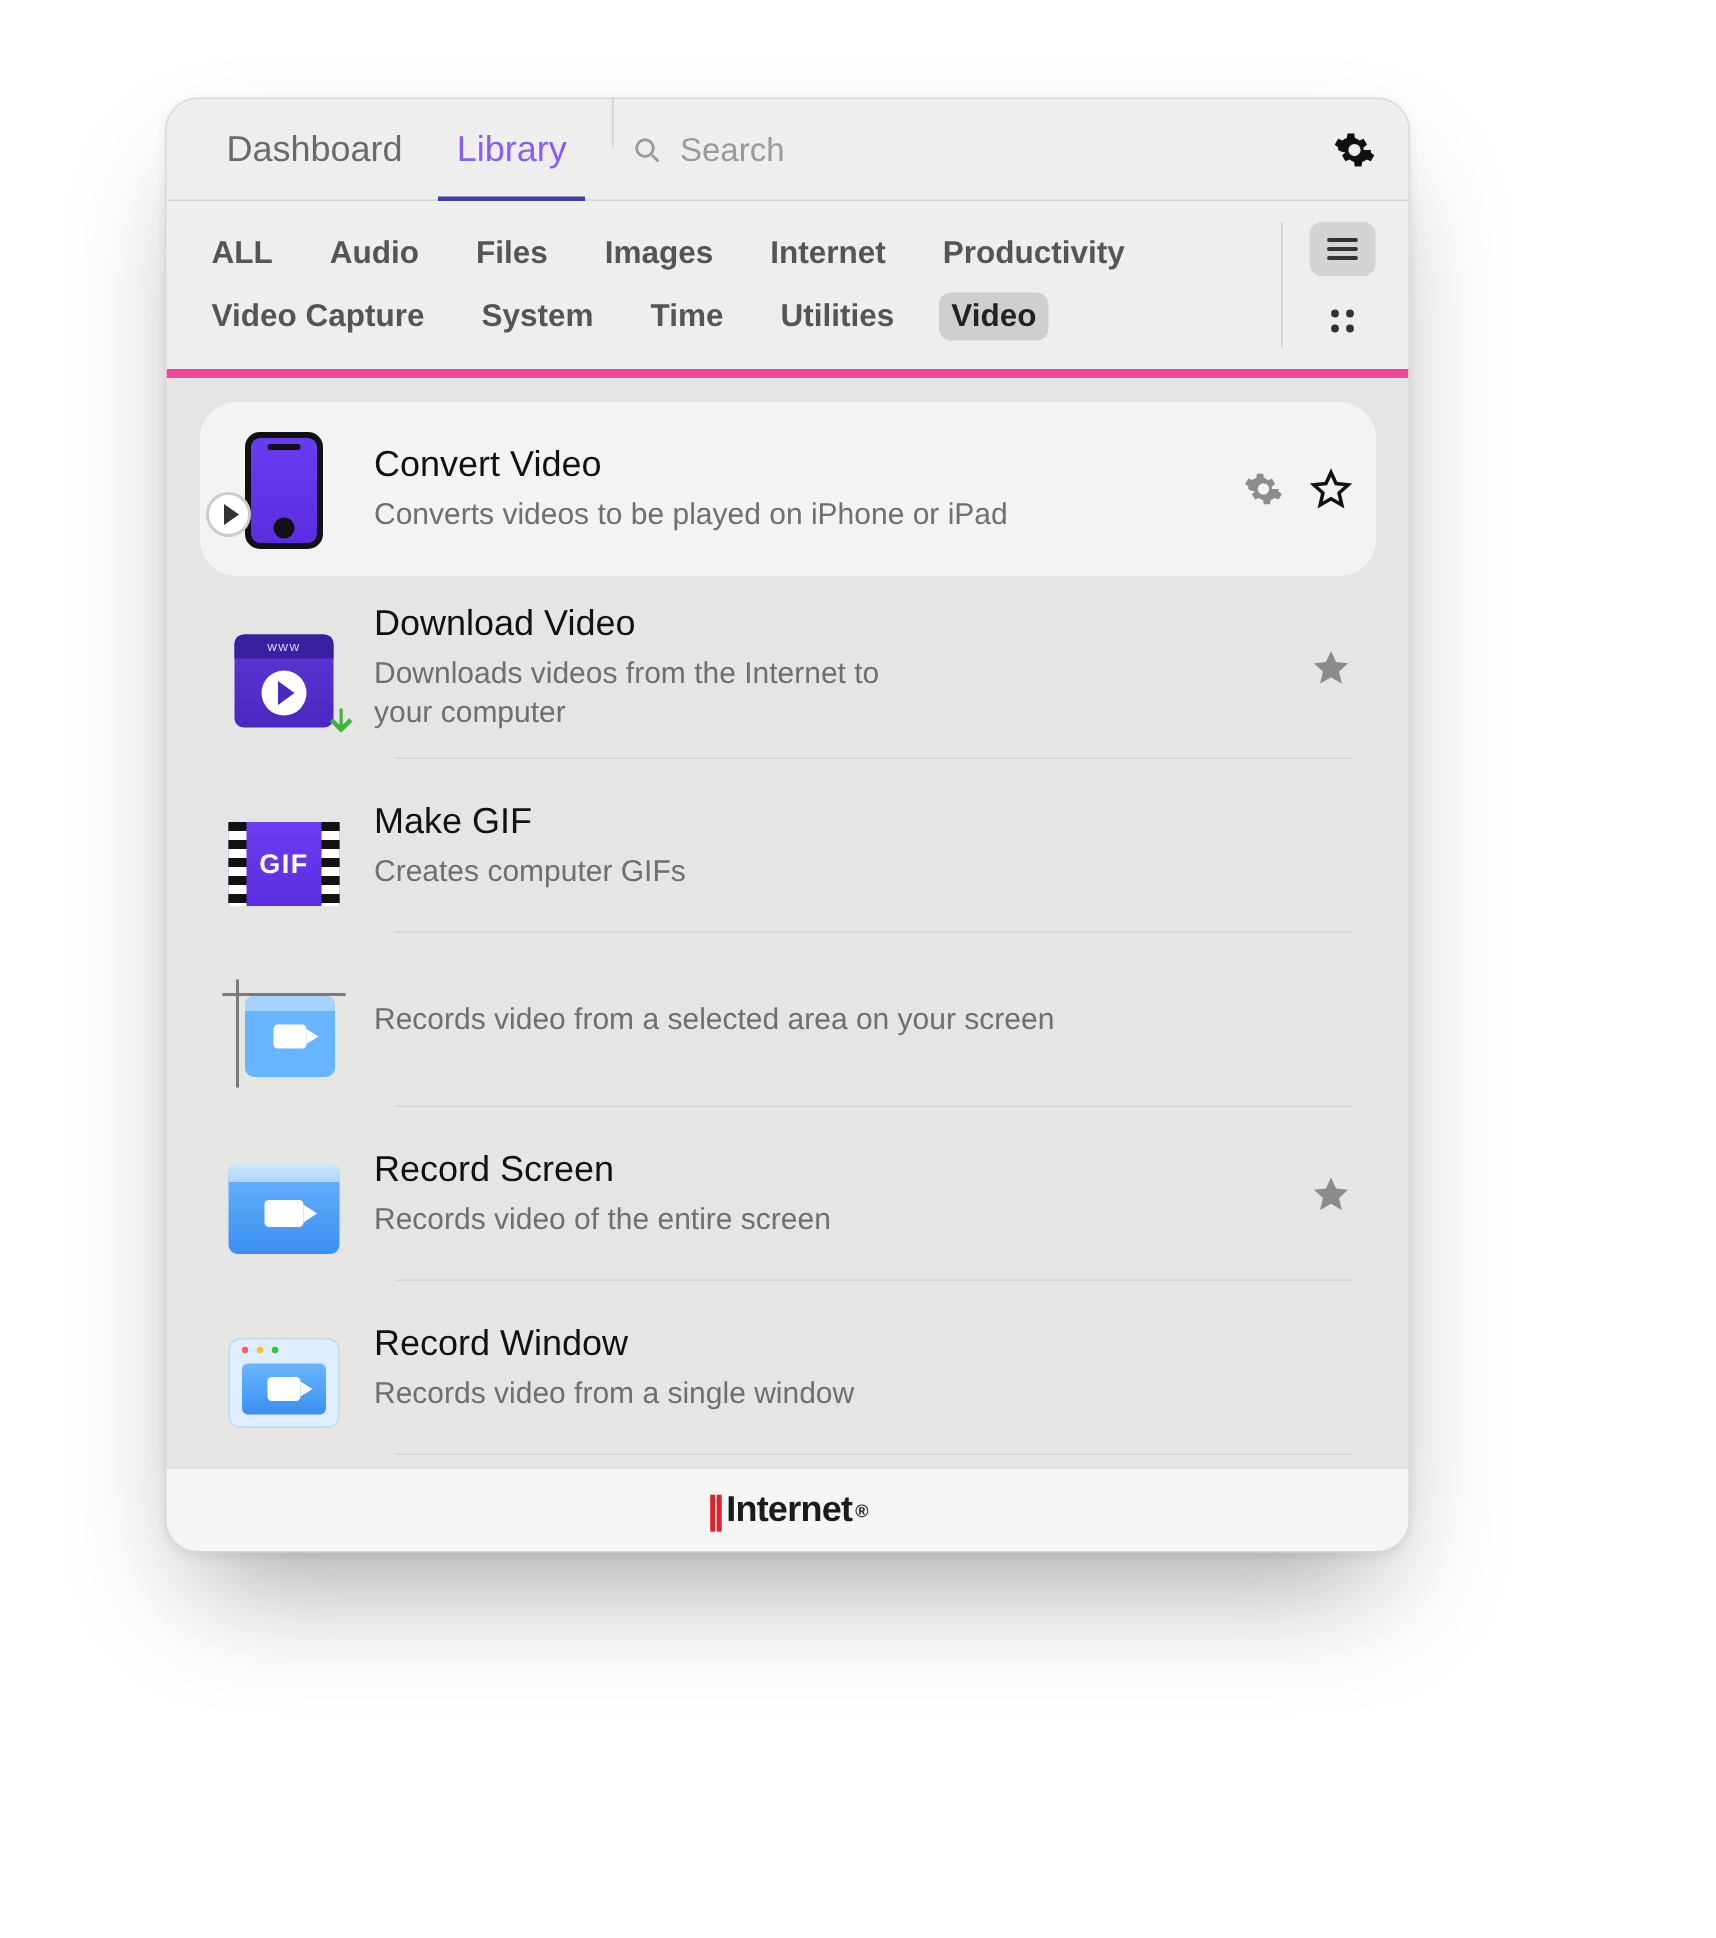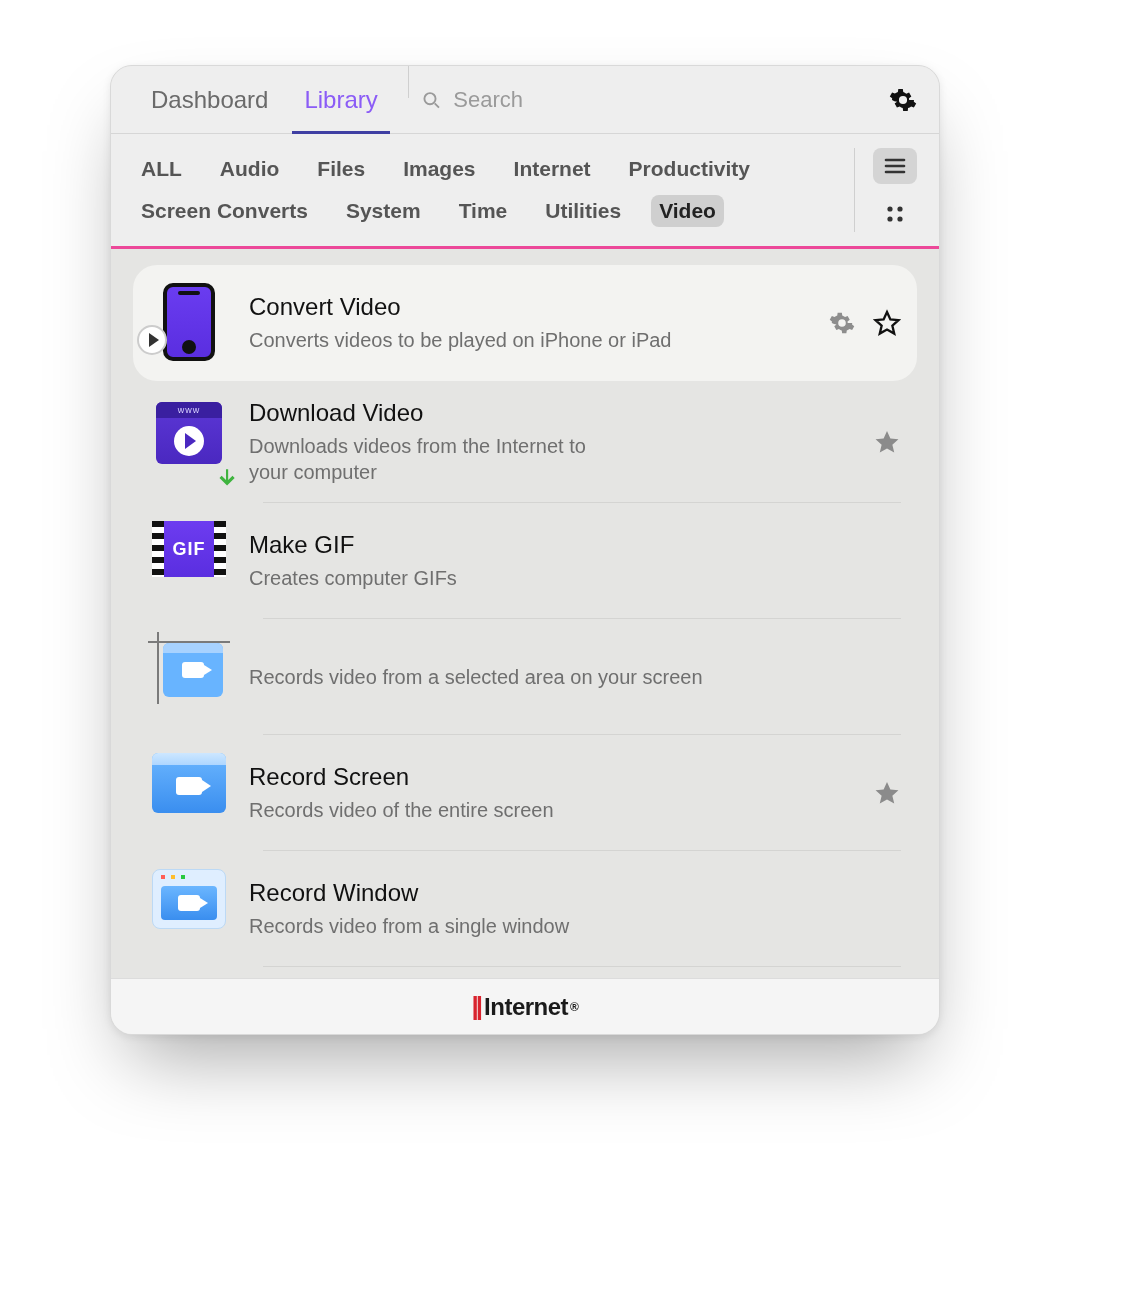--- a/index.html
+++ b/index.html
@@ -68,21 +68,21 @@
   }
   .search input {
     border: none; background: transparent; outline: none;
     font-size: 22px; color: #555; width: 100%;
   }
   .search input::placeholder { color: #9a9a9a; }
   .gear { margin-left: auto; display:flex; align-items:center; }
 
   .filterbar {
     background: var(--header-bg);
-    border-bottom: 3px solid #ec4899;
+    border-bottom: 6px solid #ec4899;
     padding: 14px 22px 14px 22px;
     display: flex; gap: 18px; justify-content: space-between;
   }
   .categories {
     display: flex; flex-wrap: wrap;
     gap: 10px 22px;
     font-size: 21px; font-weight: 600; color: #555;
     flex: 1;
     align-content: center;
   }
@@ -112,21 +112,21 @@
   }
   .row.hovered {
     background: var(--row-hover-bg);
   }
   .row .divider {
     position: absolute; left: 130px; right: 16px; bottom: 0;
     height: 1px; background: var(--divider);
   }
   .iconbox {
     width: 80px; height: 80px; flex: 0 0 80px;
-    display:flex; align-items:flex-start; justify-content:center;
+    display:flex; align-items:flex-end; justify-content:center;
     position: relative;
   }
   .textcol { flex: 1; min-width: 0; }
   .title { font-size: 24px; font-weight: 500; color: #111; margin-bottom: 6px; }
   .desc  { font-size: 20px; color: var(--muted); line-height: 1.3; max-width: 520px; }
   .actions { display:flex; align-items:center; gap: 18px; }
 
   .footer {
     height: 56px; background: #f5f5f5;
     border-top: 1px solid #dcdcdc;
@@ -295,21 +295,21 @@
   </div>
 
   <div class="filterbar">
     <div class="categories">
       <span class="cat">ALL</span>
       <span class="cat">Audio</span>
       <span class="cat">Files</span>
       <span class="cat">Images</span>
       <span class="cat">Internet</span>
       <span class="cat">Productivity</span>
-      <span class="cat">Screen Converts</span>
+      <span class="cat">Video Capture</span>
       <span class="cat">System</span>
       <span class="cat">Time</span>
       <span class="cat">Utilities</span>
       <span class="cat active">Video</span>
     </div>
     <div class="viewcol">
       <div class="viewbtn active">
         <svg width="24" height="20" viewBox="0 0 24 20" stroke="#333" stroke-width="2.6" stroke-linecap="round">
             <line x1="3" y1="4" x2="21" y2="4"></line>
             <line x1="3" y1="10" x2="21" y2="10"></line>

